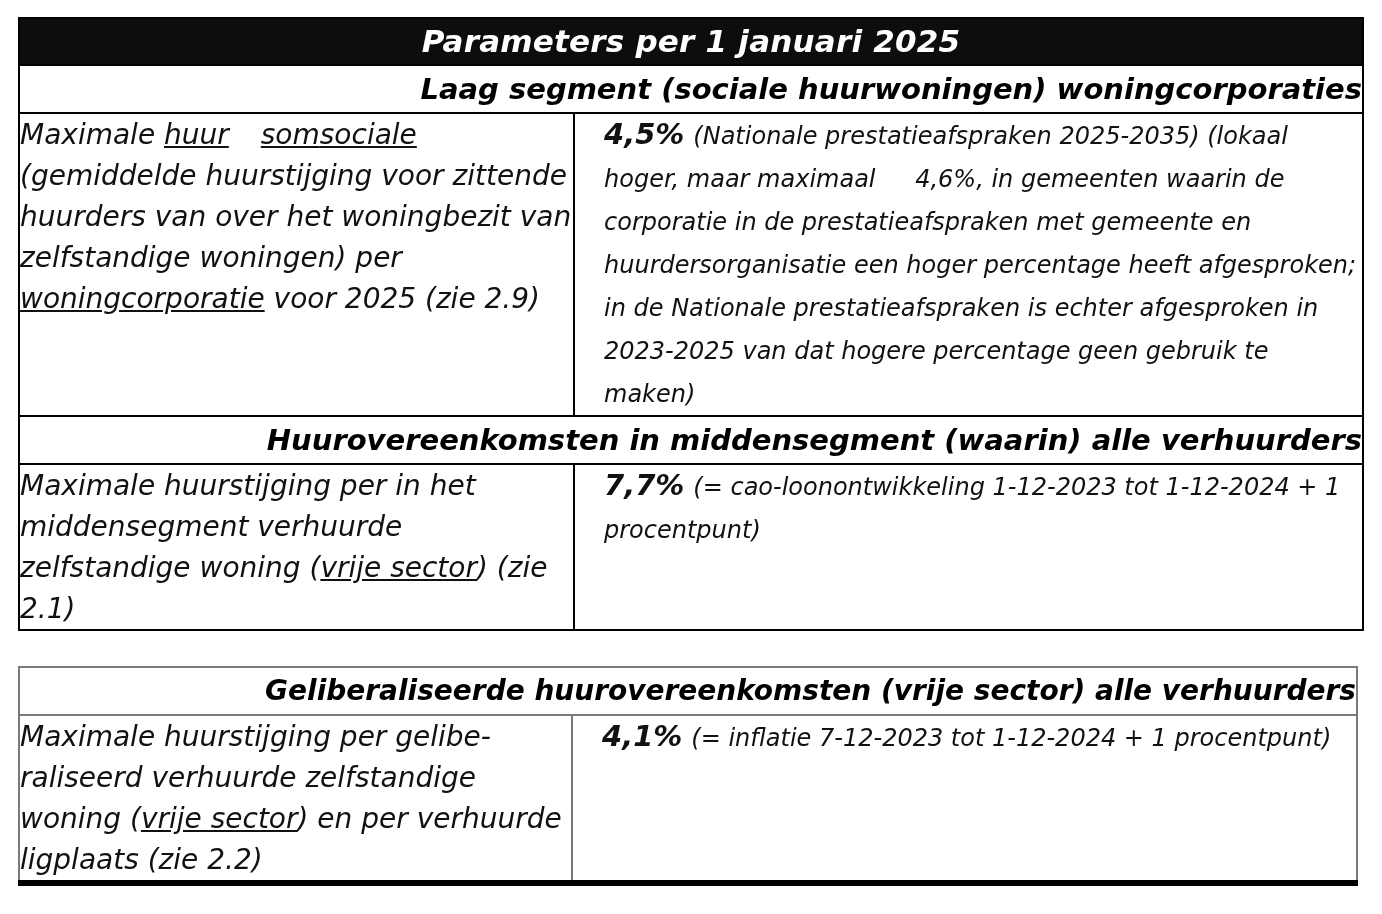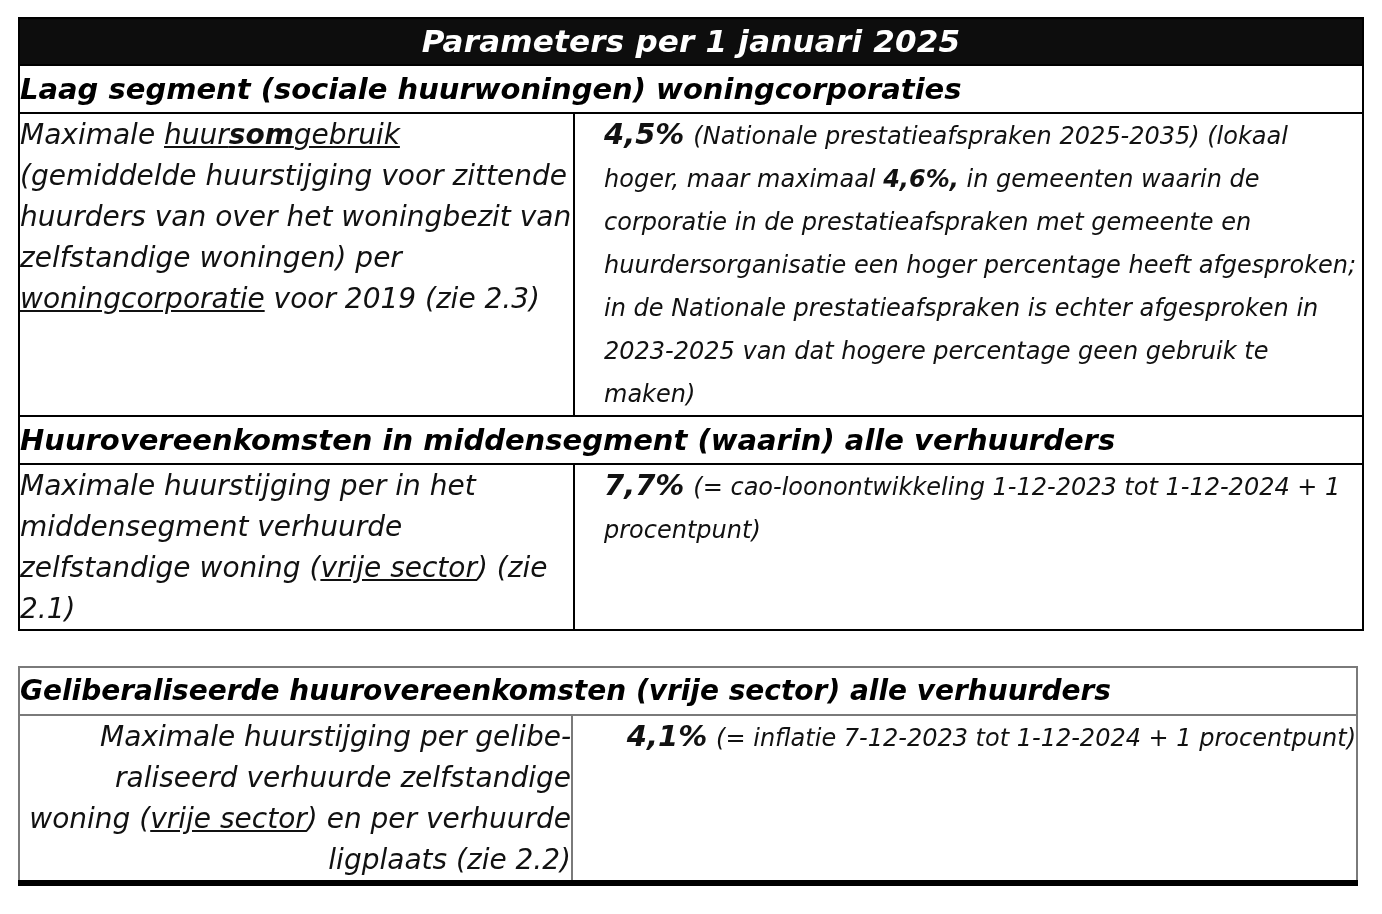--- a/index.html
+++ b/index.html
@@ -70,21 +70,21 @@
     font-size: 31px;
     line-height: 45px;
     height: 45px;
     letter-spacing: 0.2px;
     border: 2px solid #000000 !important;
     border-bottom: 2px solid #000000 !important;
   }
 
   
   .section-band {
-    text-align: left;
+    text-align: right;
     font-weight: bold;
     font-style: italic;
     font-size: 29px;
     line-height: 46px;
     height: 46px;
     color: #000000;
     background: #ffffff;
   }
   .section-band.sub {
     font-size: 28px;
@@ -99,24 +99,24 @@
     font-size: 28px;
     line-height: 41px;
     padding: 8px 8px 10px 10px;
     color: #111111;
   }
   .cell.right {
     padding-left: 29px;
   }
   .cell-tall { height: 282px; }
   .cell-mid  { height: 150px; }
-  .cell-bot  { height: 150px; text-align: right; }
+  .cell-bot  { height: 150px; }
 
   .u { text-decoration: underline; }
-  .b { font-weight: bold; }
+  .b { font-weight: normal; margin-left: 32px; }
   .pct {
     font-weight: bold;
     font-size: 29px;
   }
   .note {
     font-size: 24px;
     font-style: italic;
   }
 </style>
 </head>
@@ -134,21 +134,21 @@
       <tr>
         <td class="title-band" colspan="2">Parameters per 1 januari 2025</td>
       </tr>
 
       <tr>
         <td class="section-band" colspan="2">Laag segment (sociale huurwoningen) woningcorporaties</td>
       </tr>
 
       <tr>
         <td class="cell cell-tall">
-          <span>Maximale </span><span class="u"><span>huur</span><span class="b">som</span><span>gebruik</span></span><span> (gemiddelde huurstijging voor zittende huurders van over het woningbezit van zelfstandige woningen) per </span><span class="u">woningcorporatie</span><span> voor 2019 (zie 2.3)</span>
+          <span>Maximale </span><span class="u"><span>huur</span><span class="b">som</span><span>sociale</span></span><span> (gemiddelde huurstijging voor zittende huurders van over het woningbezit van zelfstandige woningen) per </span><span class="u">woningcorporatie</span><span> voor 2025 (zie 2.9)</span>
         </td>
         <td class="cell right cell-tall">
           <span class="pct">4,5%</span>
           <span class="note">(Nationale prestatieafspraken 2025-2035) (lokaal hoger, maar maximaal </span><span class="note b">4,6%,</span><span class="note"> in gemeenten waarin de corporatie in de prestatieafspraken met gemeente en huurdersorganisatie een hoger percentage heeft afgesproken; in de Nationale prestatieafspraken is echter afgesproken in 2023-2025 van dat hogere percentage geen gebruik te maken)</span>
         </td>
       </tr>
 
       <tr>
         <td class="section-band" colspan="2">Huurovereenkomsten in middensegment (waarin) alle verhuurders</td>
       </tr>

